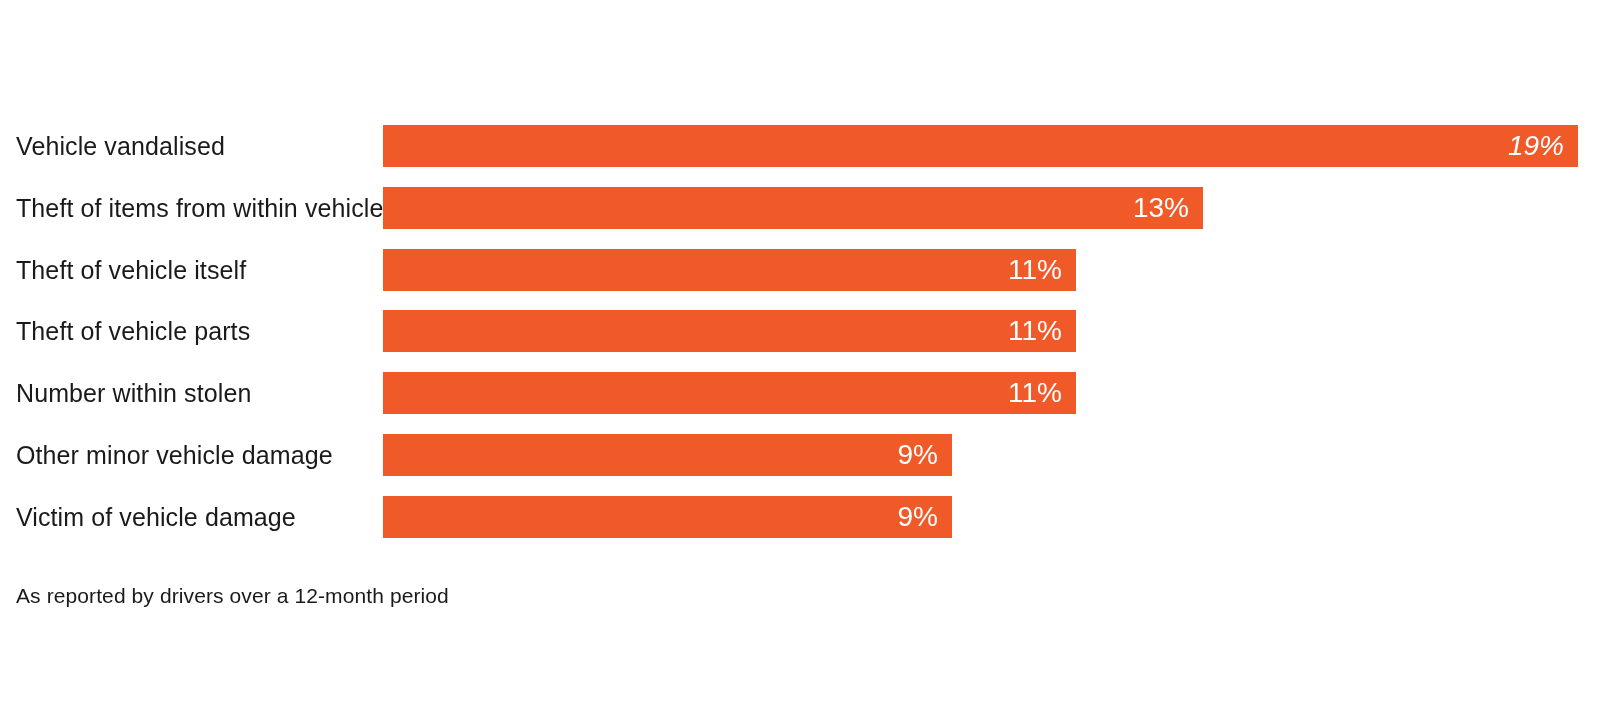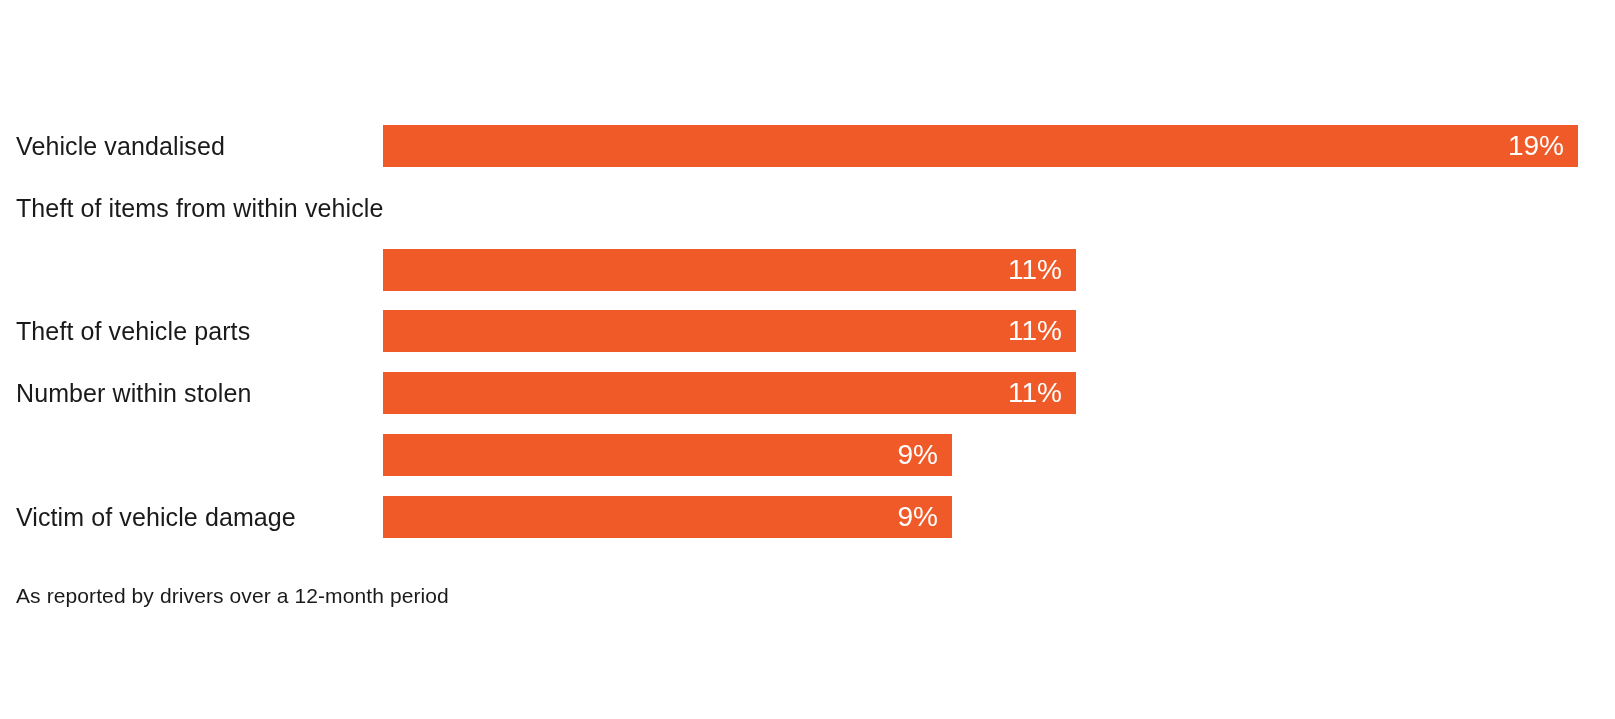--- a/index.html
+++ b/index.html
@@ -79,31 +79,36 @@
   }
 </style>
 </head>
 <body>
 
 <div id="chart-root">
   <div class="plot-area">
 
     <div class="bar-row" style="top:125px;">
       <span class="cat-label">Vehicle vandalised</span>
-      <div class="bar-track" style="width:1195px;">
+      <div class="bar-track" style="width:1195px;font-style:italic;">
         <div class="bar-fill" style="width:1195px;"></div>
         <span class="bar-value">19%</span>
       </div>
     </div>
 
     <div class="bar-row" style="top:187px;padding-left:12px;">
       <span class="cat-label">Theft of items from within vehicle</span>
+      <div class="bar-track" style="width:820px;">
+        <div class="bar-fill" style="width:820px;"></div>
+        <span class="bar-value">13%</span>
+      </div>
     </div>
 
     <div class="bar-row" style="top:249px;">
+      <span class="cat-label">Theft of vehicle itself</span>
       <div class="bar-track" style="width:693px;">
         <div class="bar-fill" style="width:693px;"></div>
         <span class="bar-value">11%</span>
       </div>
     </div>
 
     <div class="bar-row" style="top:310px;">
       <span class="cat-label">Theft of vehicle parts</span>
       <div class="bar-track" style="width:693px;">
         <div class="bar-fill" style="width:693px;"></div>
@@ -113,20 +118,21 @@
 
     <div class="bar-row" style="top:372px;">
       <span class="cat-label">Number within stolen</span>
       <div class="bar-track" style="width:693px;">
         <div class="bar-fill" style="width:693px;"></div>
         <span class="bar-value">11%</span>
       </div>
     </div>
 
     <div class="bar-row" style="top:434px;">
+      <span class="cat-label">Other minor vehicle damage</span>
       <div class="bar-track" style="width:569px;">
         <div class="bar-fill" style="width:569px;"></div>
         <span class="bar-value">9%</span>
       </div>
     </div>
 
     <div class="bar-row" style="top:496px;">
       <span class="cat-label">Victim of vehicle damage</span>
       <div class="bar-track" style="width:569px;">
         <div class="bar-fill" style="width:569px;"></div>

